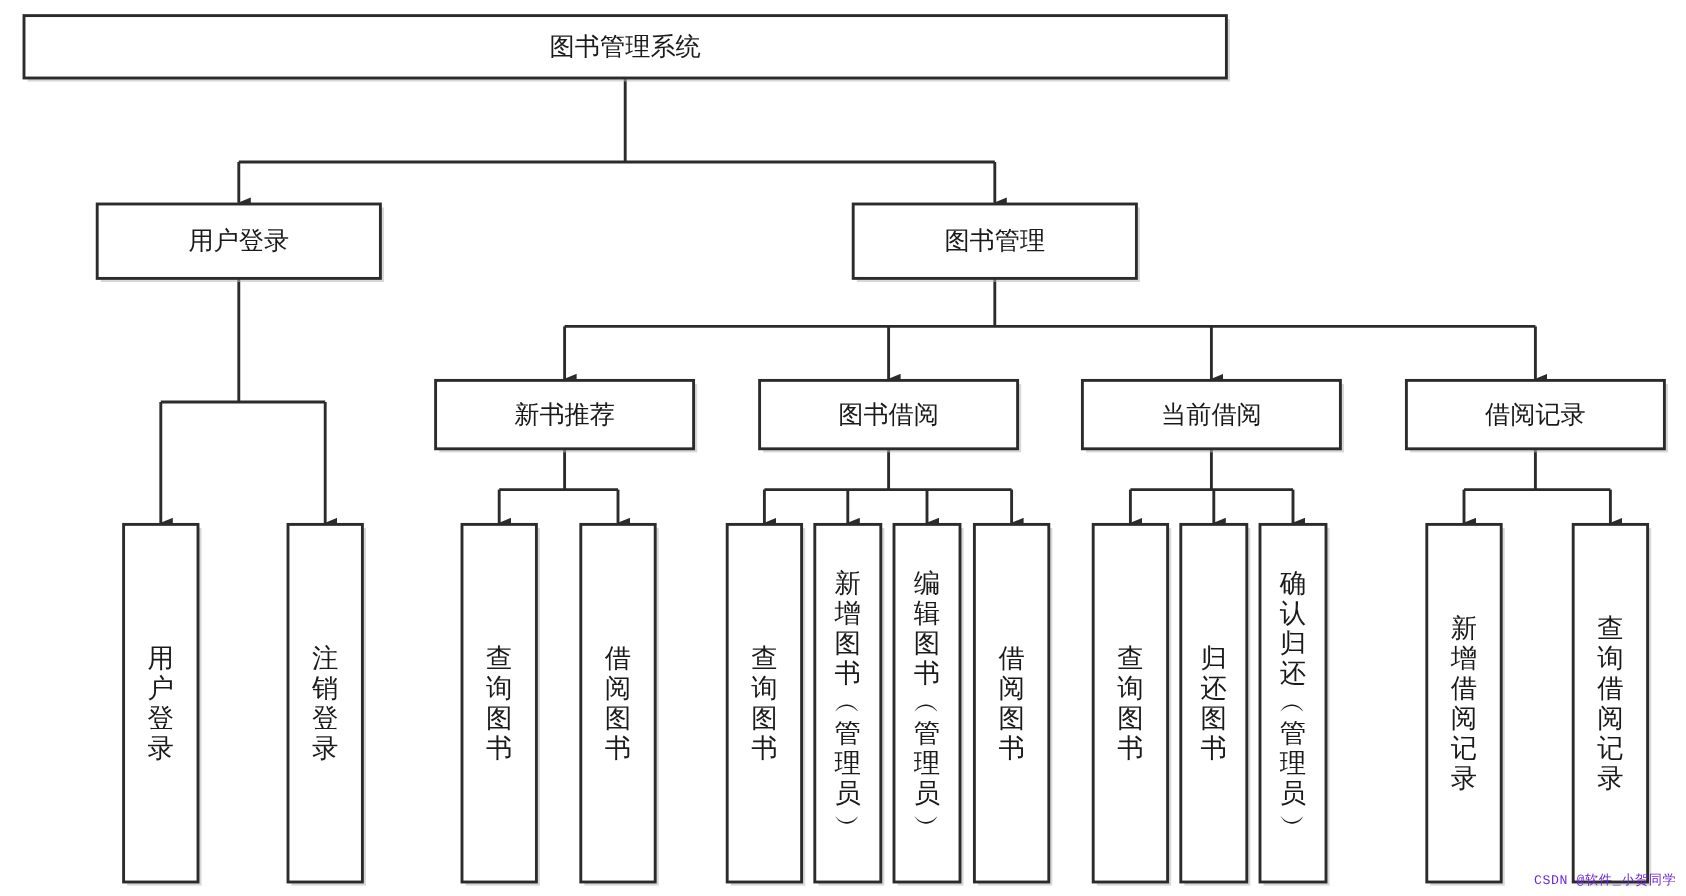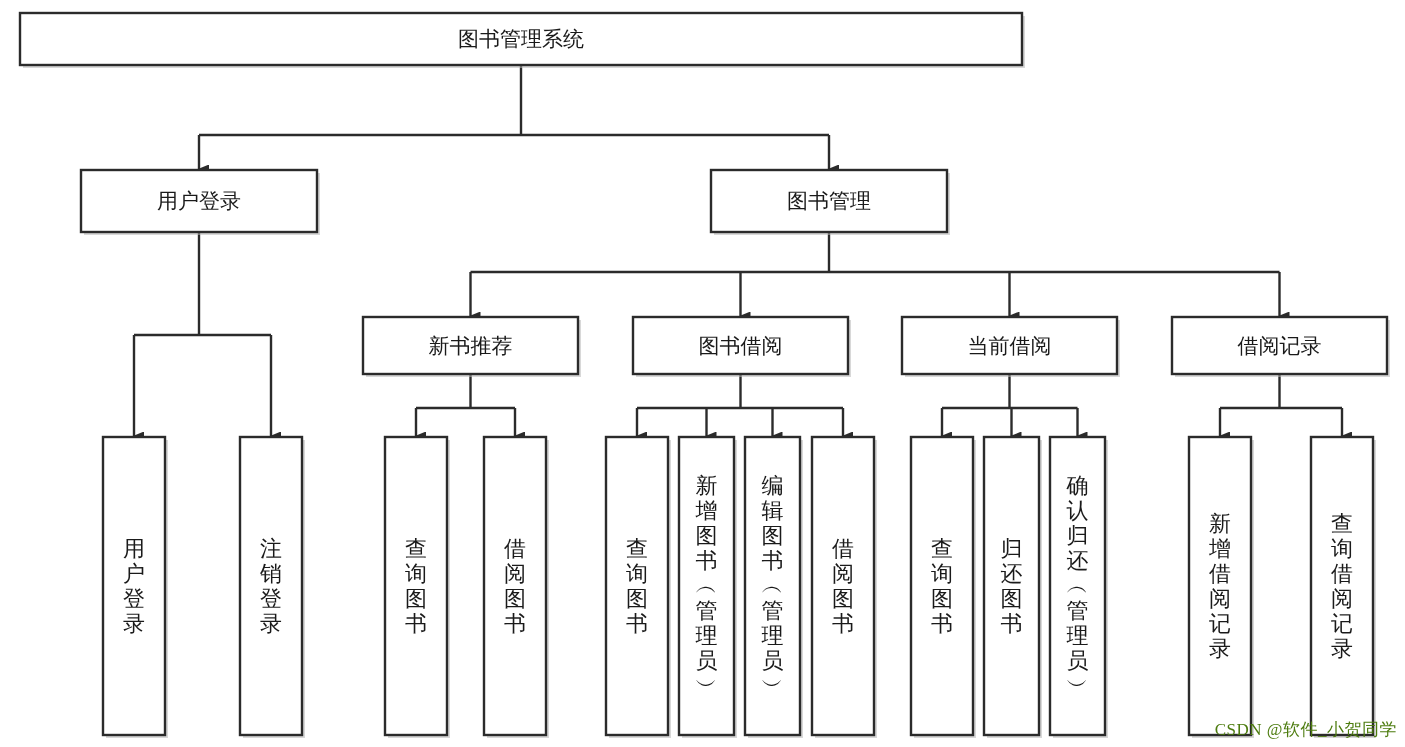--- a/index.html
+++ b/index.html
@@ -52,23 +52,23 @@
   .node-label-vertical {
     font-family: "DejaVu Sans", "Liberation Sans", sans-serif;
     fill: #1a1a1a;
     font-size: 22px;
     text-anchor: middle;
   }
   .watermark {
     position: absolute;
     right: 8px;
     bottom: 6px;
-    font-family: Liberation Serif, serif;
-    font-size: 17px;
-    color: #4d7c0f;
+    font-family: Liberation Mono, monospace;
+    font-size: 11px;
+    color: #6d28d9;
     letter-spacing: 0.5px;
     white-space: nowrap;
     pointer-events: none;
   }
 </style>
 </head>
 <body>
 
 <div id="diagram-root">
 

